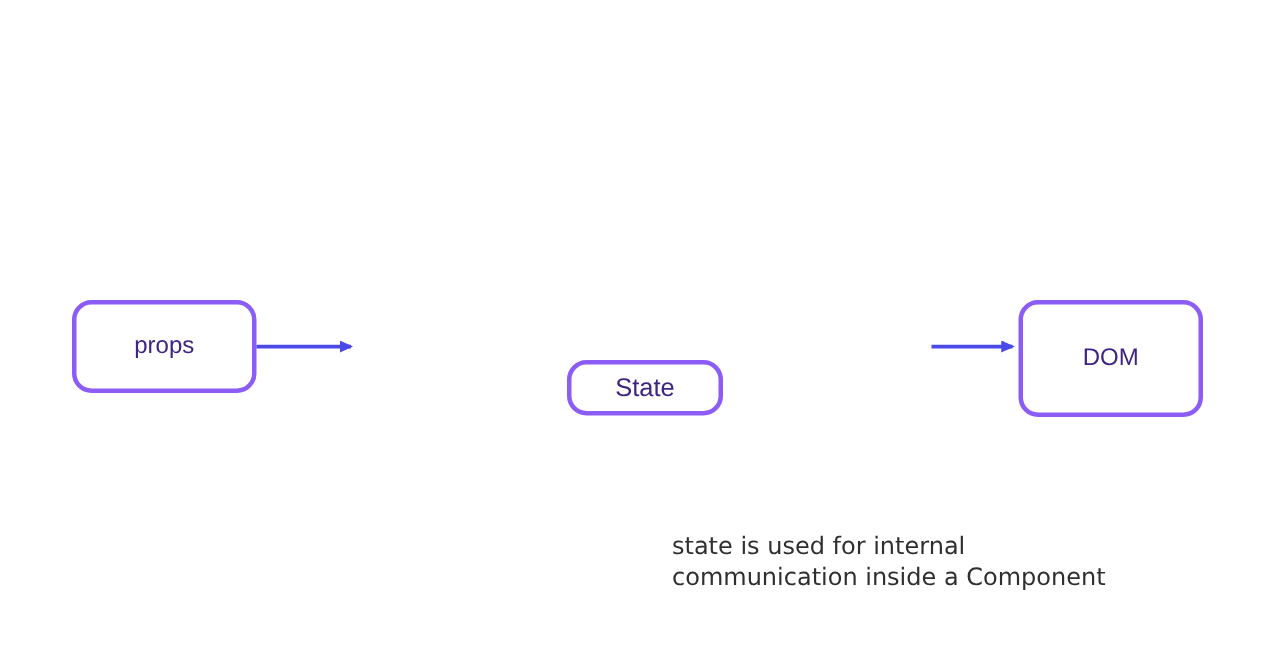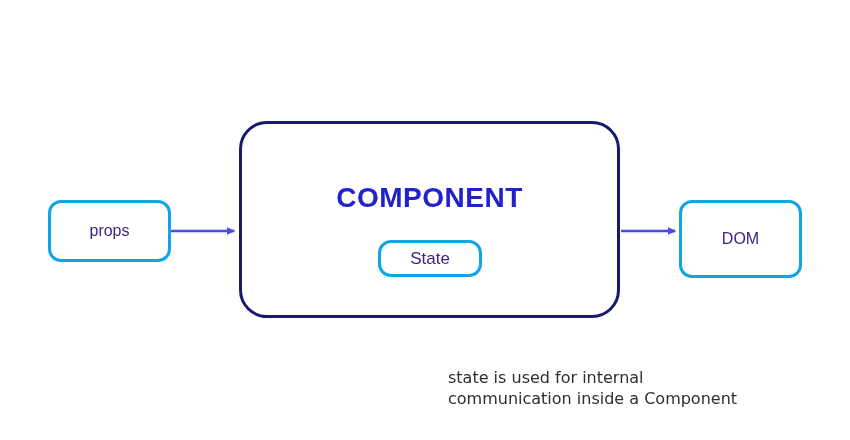--- a/index.html
+++ b/index.html
@@ -38,21 +38,21 @@
     text-align: center;
     font-family: "Liberation Sans", sans-serif;
     font-weight: bold;
     font-size: 28px;
     letter-spacing: 0.5px;
     color: #2121cd;
   }
   
   .node {
     position: absolute;
-    border: 3px solid #0ea5e9;
+    border: 3px solid #8b5cf6;
     border-radius: 13px;
     background: #ffffff;
     box-sizing: border-box;
     display: flex;
     align-items: center;
     justify-content: center;
     font-family: "Liberation Sans", sans-serif;
     font-size: 16px;
     color: #3e2483;
   }
@@ -79,39 +79,36 @@
     position: absolute;
     left: 0;
     top: 0;
     width: 850px;
     height: 440px;
     pointer-events: none;
   }
   .caption {
     position: absolute;
     left: 448px;
-    top: 367px;
+    top: 353px;
     font-family: "DejaVu Sans", sans-serif;
     font-size: 16px;
     line-height: 21px;
     color: #2f2f2f;
   }
 </style>
 </head>
 <body>
 
 <div class="stage">
 
   <div class="node props-box">
     <span>props</span>
   </div>
 
-  <div class="component-box">
-    <div class="component-title">COMPONENT</div>
-  </div>
 
   <div class="node state-box">
     <span>State</span>
   </div>
 
   <div class="node dom-box">
     <span>DOM</span>
   </div>
 
   <svg class="arrow-layer" viewBox="0 0 850 440" xmlns="http://www.w3.org/2000/svg">

